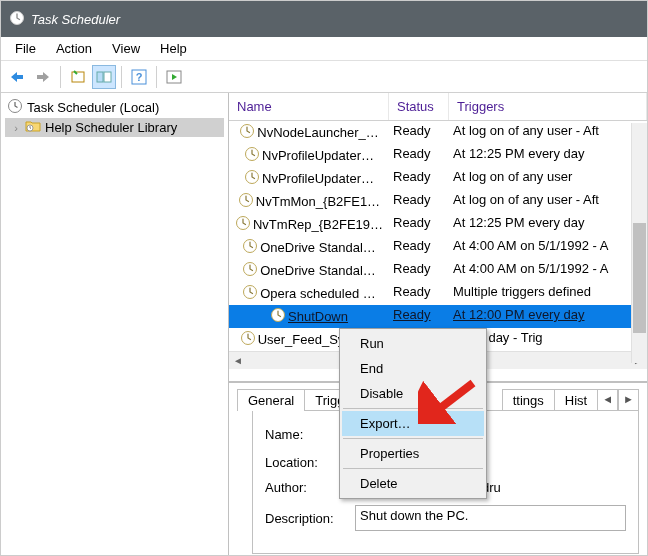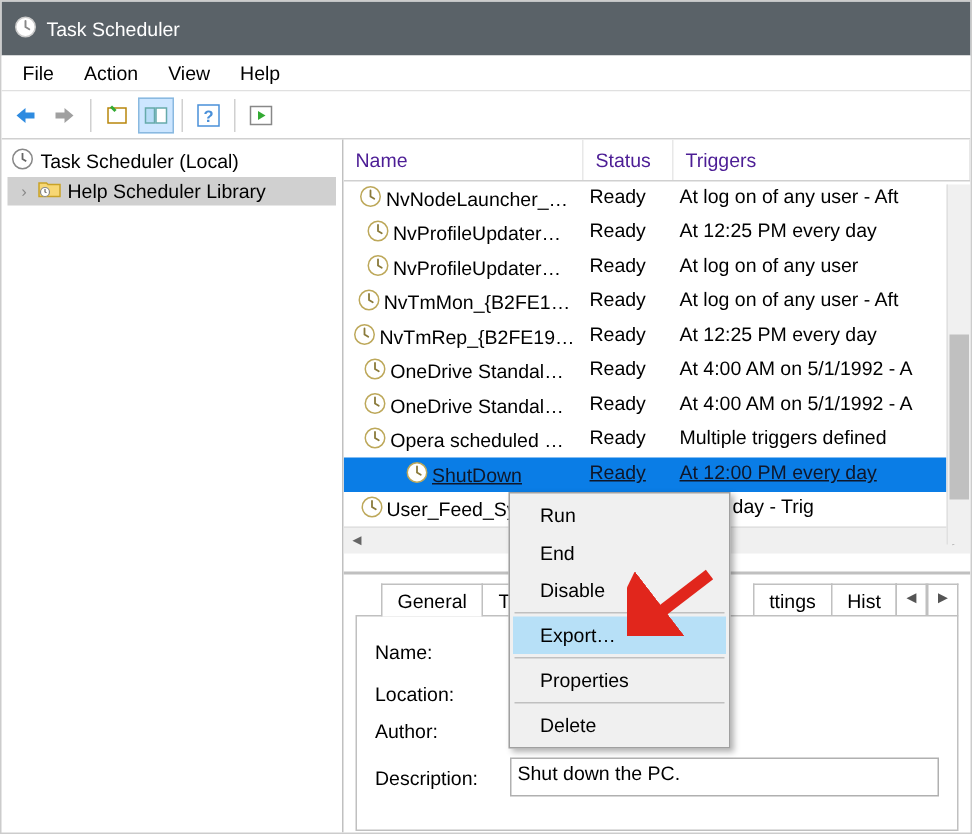--- a/index.html
+++ b/index.html
@@ -1,18 +1,18 @@
 <!DOCTYPE html>
 <html><head>
 <meta charset="utf-8">
 <style>
   * { box-sizing: border-box; margin: 0; padding: 0; font-family: "Segoe UI", Tahoma, sans-serif; }
   body { width: 648px; height: 556px; overflow: hidden; background: #fff; border: 1px solid #ccc; }
   
-  .titlebar { background: #5a6268; color: #fff; height: 36px; display: flex; align-items: center; padding: 0 8px; font-size: 13px; }
+  .titlebar { background: #5a6268; color: #fff; height: 36px; display: flex; align-items: center; padding: 0 8px; font-size: 13px; font-style: italic; }
   .titlebar .ticon { margin-right: 6px; }
   
   .menubar { background: #fff; height: 24px; display: flex; align-items: center; padding: 0 4px; font-size: 13px; color: #000; border-bottom: 1px solid #e0e0e0; }
   .menubar .menu-item { padding: 2px 10px; cursor: default; }
   
   .toolbar { background: #fff; height: 32px; display: flex; align-items: center; padding: 0 4px; border-bottom: 1px solid #d0d0d0; gap: 2px;}
   .tbtn { width: 24px; height: 24px; display: flex; align-items: center; justify-content: center; cursor: default; }
   .tsep { width: 1px; height: 22px; background: #d0d0d0; margin: 0 3px; }
   
   .main { display: flex; height: calc(100% - 36px - 24px - 32px); }
@@ -36,25 +36,25 @@
   .cell { padding: 1px 4px; overflow: hidden; text-overflow: ellipsis; white-space:nowrap;justify-content:center;}
   .cell.col-name { display: flex; align-items: center; }
   .task-ico { margin-right: 2px; flex-shrink:0;}
   .vscroll { position:absolute; right:0; top:30px; bottom:18px; width:16px; background:#f0f0f0; border-left:1px solid #e0e0e0;}
   .vthumb { position:absolute; left:1px; right:1px; top:100px; height:110px; background:#c0c0c0;}
   .hscroll { height:18px; background:#f0f0f0; border-top:1px solid #e0e0e0; display:flex; align-items:center;}
   .hbtn { width:18px; height:16px; display:flex; align-items:center; justify-content:center; color:#666; font-size:10px;}
   .htrack { flex:1; height:16px;}
   
   .details { padding: 6px 8px 0 8px; overflow:hidden;}
-  .dtabs { display: flex; font-size: 13px; margin-left: 17px; }
+  .dtabs { display: flex; font-size: 13px; }
   .dtab { border: 1px solid #c0c0c0; border-bottom: none; padding: 3px 10px; margin-right: -1px; background:#fff; white-space:nowrap;}
   .dtab.active { background: #fff; position:relative; z-index:2;}
   .dtab-nav { padding:3px 4px; border:1px solid #c0c0c0; border-bottom:none; font-size:11px; color:#555;}
-  .dpanel { border: 1px solid #c0c0c0; padding: 12px 12px; font-size: 13px; position:relative; top:-1px; background:#fff;}
+  .dpanel { border: 1px solid #c0c0c0; padding: 12px 12px; font-size: 13px; position:relative; top:-1px; background:#fff;margin-left:15px;}
   .drow { display: flex; align-items: center; margin-bottom: 10px; }
   .dlabel { width: 90px; text-align: left; }
   .dinput { border: 1px solid #b0b0b0; padding: 2px 4px; font-size: 13px; height:22px; overflow:hidden; white-space:nowrap;}
   
   .ctxmenu { position: absolute; background: #f0f0f0; border: 1px solid #a0a0a0; box-shadow: 2px 2px 4px rgba(0,0,0,0.3); font-size: 13px; width: 148px; z-index: 100; padding:2px;}
   .ctx-item { padding: 5px 18px; cursor: default; }
   .ctx-item.hover { background: #b7e0f7; }
   .ctx-sep { height: 1px; background: #c0c0c0; margin: 2px 1px; }
   
   .arrow { position: absolute; z-index: 200; pointer-events:none;}

